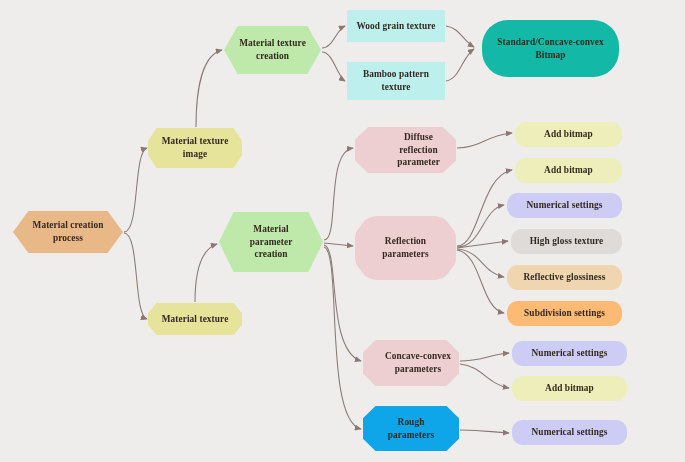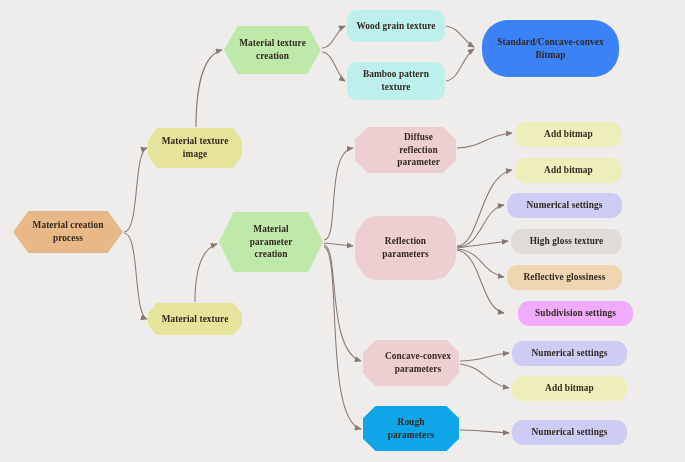--- a/index.html
+++ b/index.html
@@ -26,21 +26,21 @@
   
   .hex{
     clip-path:polygon(14% 0%, 86% 0%, 100% 50%, 86% 100%, 14% 100%, 0% 50%);
   }
   .oct-y{
     clip-path:polygon(9% 0%,91% 0%,100% 32%,100% 68%,91% 100%,9% 100%,0% 68%,0% 32%);
   }
   .oct-p{
     clip-path:polygon(13% 0%,87% 0%,100% 27%,100% 73%,87% 100%,13% 100%,0% 73%,0% 27%);
   }
-  .rect{border-radius:10px;}
+  .rect{border-radius:0;}
   .pill{border-radius:11px;}
   .pill-lg{border-radius:26px;}
 </style>
 </head>
 <body>
 
 <div id="canvas">
 
   <svg id="edges" viewBox="0 0 685 462">
     <defs>
@@ -89,27 +89,27 @@
     </g>
   </svg>
 
 <div class="node hex" style="left: 13px; top: 211px; width: 110px; height: 42px; background: rgb(233, 184, 135);">Material creation<br>process</div>
     <div class="node oct-y" style="left: 148px; top: 128px; width: 94px; height: 40px; background: rgb(230, 228, 155);">Material texture<br>image</div>
     <div class="node oct-y" style="left: 148px; top: 303px; width: 94px; height: 32px; background: rgb(230, 228, 155);">Material texture</div>
     <div class="node hex" style="left: 224px; top: 26px; width: 97px; height: 48px; background: rgb(191, 232, 171);">Material texture<br>creation</div>
     <div class="node hex" style="left: 219px; top: 212px; width: 104px; height: 60px; background: rgb(191, 232, 171);">Material<br>parameter<br>creation</div>
     <div class="node rect" style="left: 347px; top: 10px; width: 98px; height: 32px; background: rgb(189, 240, 237);">Wood grain texture</div>
     <div class="node rect" style="left: 347px; top: 62px; width: 98px; height: 38px; background: rgb(189, 240, 237);">Bamboo pattern<br>texture</div>
-    <div class="node pill-lg" style="left: 482px; top: 20px; width: 137px; height: 57px; background: #3b82f6;">Standard/Concave-convex<br>Bitmap</div>
+    <div class="node pill-lg" style="left: 482px; top: 20px; width: 137px; height: 57px; background: #14b8a6;">Standard/Concave-convex<br>Bitmap</div>
     <div class="node oct-p" style="left: 355px; top: 127px; width: 101px; height: 46px; background: rgb(238, 207, 209); padding-left: 32px;">Diffuse reflection<br>parameter</div>
     <div class="node oct-p" style="left: 355px; top: 216px; width: 101px; height: 64px; background: rgb(238, 207, 209); border-radius: 23px;">Reflection<br>parameters</div>
     <div class="node oct-p" style="left: 363px; top: 340px; width: 96px; height: 46px; background: rgb(238, 207, 209); padding-left: 20px;">Concave-convex<br>parameters</div>
     <div class="node oct-p" style="left: 363px; top: 406px; width: 96px; height: 45px; background: #0ea5e9;">Rough<br>parameters</div>
     <div class="node pill" style="left: 515px; top: 122px; width: 107px; height: 25px; background: rgb(238, 238, 187);">Add bitmap</div>
     <div class="node pill" style="left: 515px; top: 158px; width: 107px; height: 25px; background: rgb(238, 238, 187);">Add bitmap</div>
     <div class="node pill" style="left: 507px; top: 193px; width: 115px; height: 25px; background: rgb(204, 204, 245);">Numerical settings</div>
     <div class="node pill" style="left: 511px; top: 229px; width: 111px; height: 25px; background: rgb(222, 219, 216);">High gloss texture</div>
     <div class="node pill" style="left: 507px; top: 265px; width: 115px; height: 25px; background: rgb(240, 213, 177);">Reflective glossiness</div>
-    <div class="node pill" style="left: 518px; top: 301px; width: 115px; height: 25px; background: #f0abfc;">Subdivision settings</div>
+    <div class="node pill" style="left: 507px; top: 301px; width: 115px; height: 25px; background: #fdba74;">Subdivision settings</div>
     <div class="node pill" style="left: 512px; top: 341px; width: 115px; height: 25px; background: rgb(204, 204, 245);">Numerical settings</div>
     <div class="node pill" style="left: 512px; top: 376px; width: 115px; height: 25px; background: rgb(238, 238, 187);">Add bitmap</div>
     <div class="node pill" style="left: 512px; top: 420px; width: 115px; height: 25px; background: rgb(204, 204, 245);">Numerical settings</div>
   </div>
 
 </body></html>

